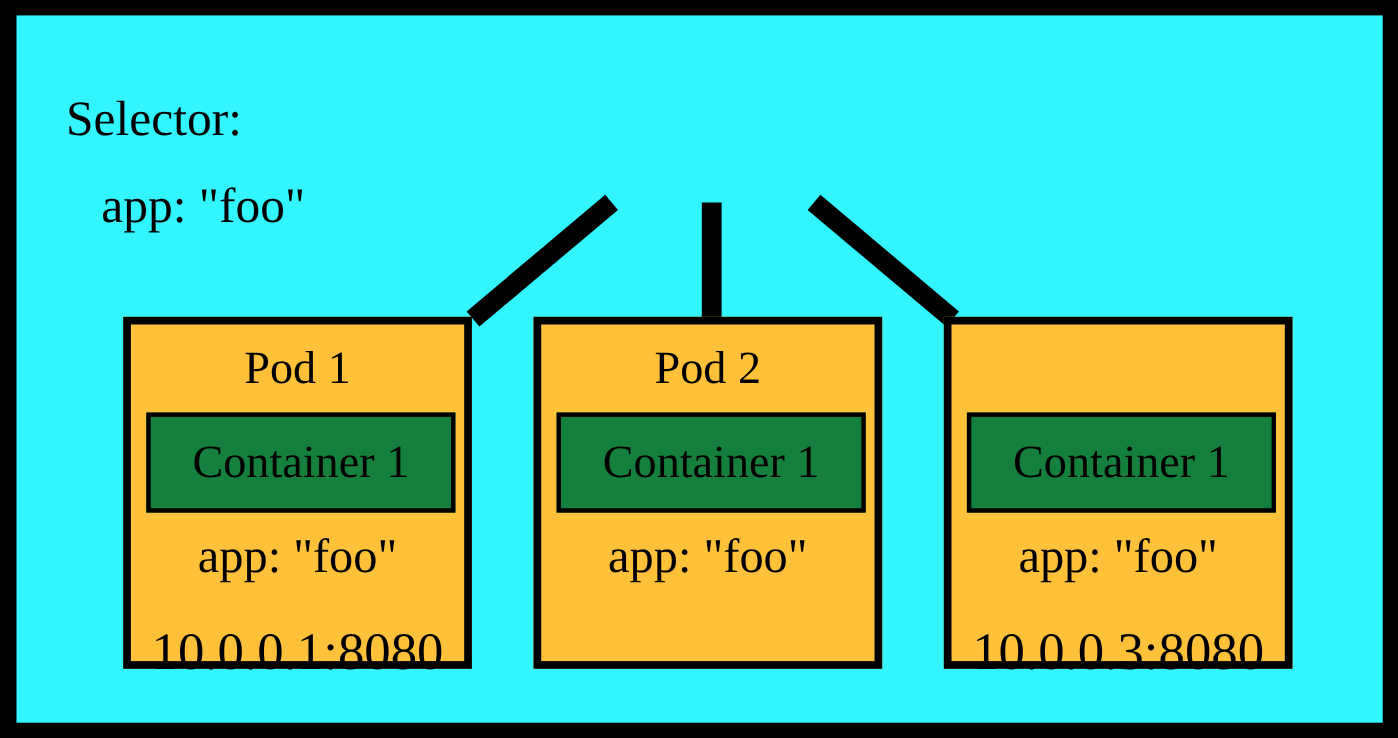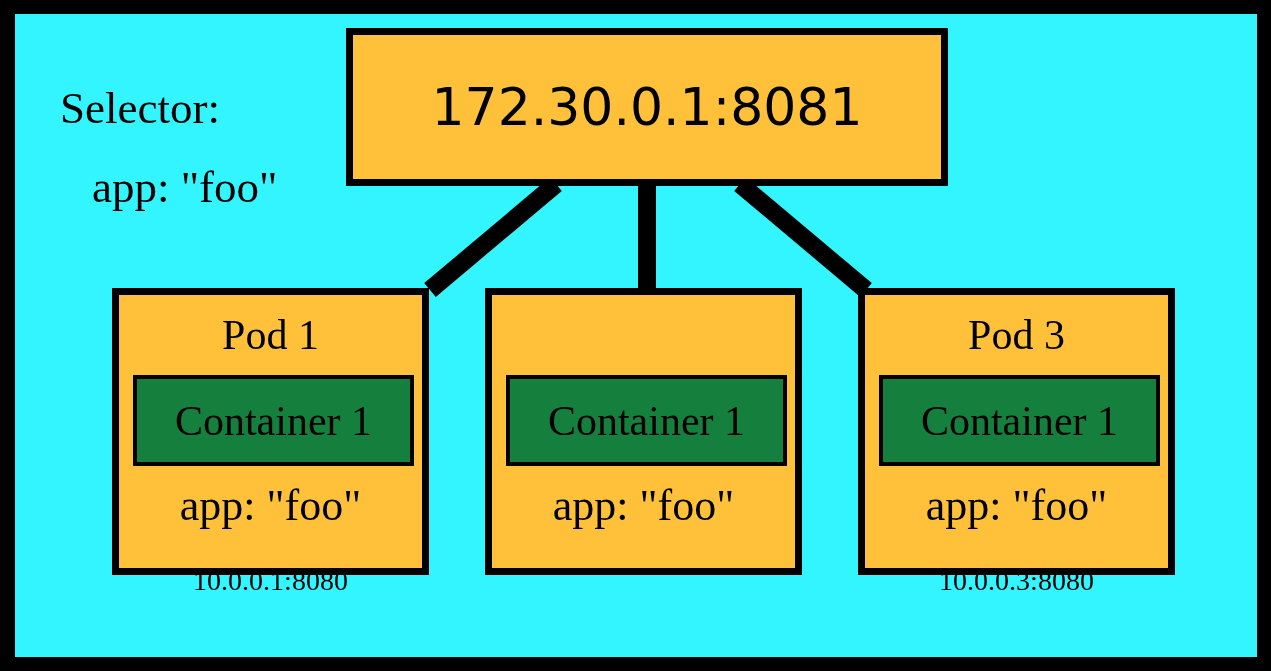--- a/index.html
+++ b/index.html
@@ -44,21 +44,21 @@
     left:346px;top:28px;width:602px;height:158px;
     display:flex;align-items:center;justify-content:center;
   }
   #service-address{
     font-family:"DejaVu Sans", sans-serif;
     font-size:52px;color:#000;white-space:nowrap;
     letter-spacing:0px;
   }
 
   .pod{
-    width:317px;height:287px;top:288px;padding-left:32px;
+    width:317px;height:320px;top:288px;padding-left:32px;
   }
   #pod-1{left:112px;}
   #pod-2{left:485px;}
   #pod-3{left:858px;}
 
   .pod-title{
     position:absolute;left:0;right:0;top:16px;
     text-align:center;font-size:42px;color:#000;
   }
   .container-box{
@@ -71,59 +71,56 @@
   }
   .container-label{
     font-size:42px;color:#000;white-space:nowrap;
   }
   .pod-selector{
     position:absolute;left:0;right:0;top:185px;
     text-align:center;font-size:44px;color:#000;
   }
   .pod-address{
     position:absolute;left:0;right:0;top:270px;
-    text-align:center;font-size:28px;color:#000;
+    text-align:center;font-size:48px;color:#000;
   }
 </style>
 </head>
 <body>
 
 <div id="stage">
   <div id="canvas"></div>
 
   <svg id="connectors" viewBox="0 0 1271 671" width="1271" height="671">
     <line x1="556" y1="184" x2="430" y2="290" stroke="#000" stroke-width="18"></line>
     <line x1="647" y1="184" x2="647" y2="292" stroke="#000" stroke-width="18"></line>
     <line x1="740" y1="184" x2="866" y2="290" stroke="#000" stroke-width="18"></line>
   </svg>
 
   <div id="service-selector-label">Selector:</div>
   <div id="service-selector-value">app: "foo"</div>
 
-  <div id="service-box" class="obox">
-    <span id="service-address">172.30.0.1:8081</span>
-  </div>
 
   <div id="pod-1" class="obox pod">
     <div class="pod-title">Pod 1</div>
     <div class="container-box">
       <span class="container-label">Container 1</span>
     </div>
     <div class="pod-selector">app: "foo"</div>
     <div class="pod-address">10.0.0.1:8080</div>
   </div>
 
   <div id="pod-2" class="obox pod">
+    <div class="pod-title">Pod 2</div>
     <div class="container-box">
       <span class="container-label">Container 1</span>
     </div>
     <div class="pod-selector">app: "foo"</div>
   </div>
 
   <div id="pod-3" class="obox pod">
-    <div class="pod-title">Pod 3</div>
     <div class="container-box">
       <span class="container-label">Container 1</span>
     </div>
     <div class="pod-selector">app: "foo"</div>
     <div class="pod-address">10.0.0.3:8080</div>
   </div>
 </div>
 
 </body></html>

